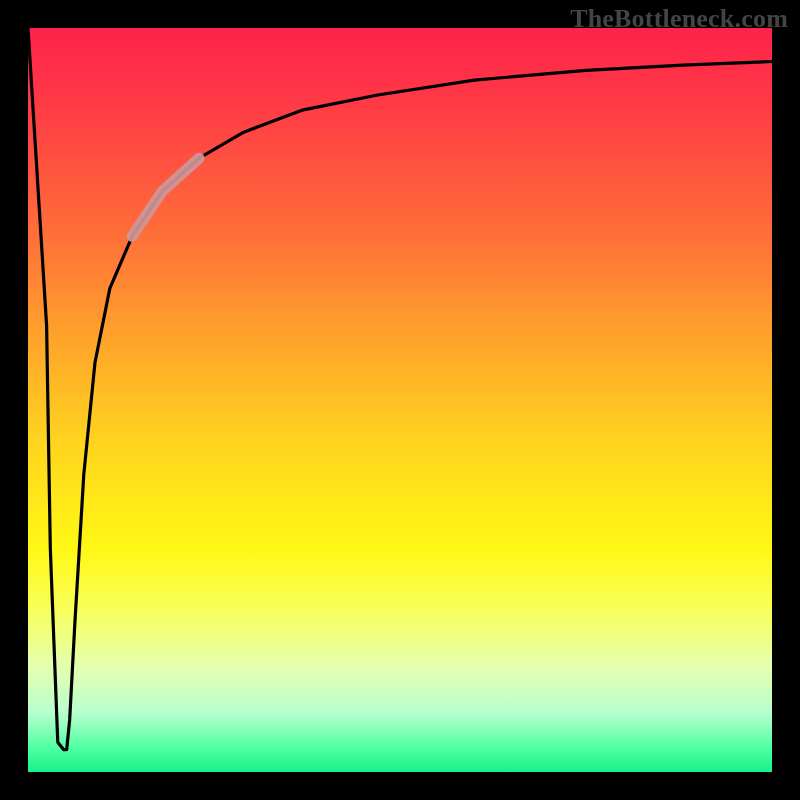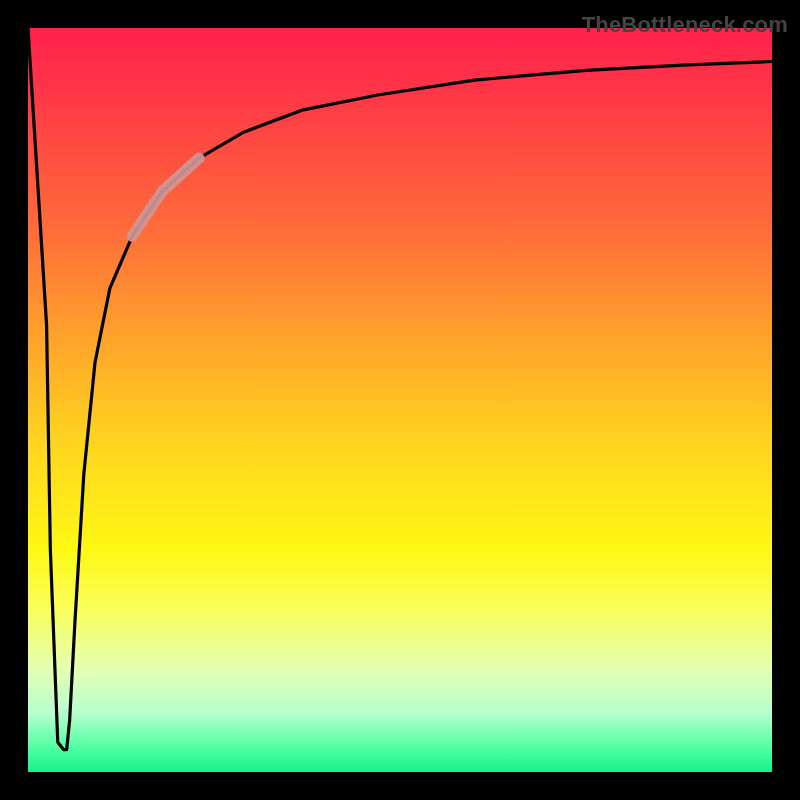--- a/index.html
+++ b/index.html
@@ -11,28 +11,29 @@
     font-family: Arial, Helvetica, sans-serif;
   }
   .frame {
     position: relative;
     width: 800px;
     height: 800px;
     background: #000;
   }
   .watermark {
     position: absolute;
-    top: 12px;
+    top: 4px;
     right: 12px;
     color: #444;
-    font-size: 22px;
+    font-size: 26px;
     font-weight: 600;
     letter-spacing: 0.2px;
     z-index: 3;
     user-select: none;
+    font-family: Liberation Serif, serif;
   }
   .plot-bg {
     position: absolute;
     left: 28px;
     top: 28px;
     width: 744px;
     height: 744px;
     background: linear-gradient(
       to bottom,
       #ff214b 0%,

